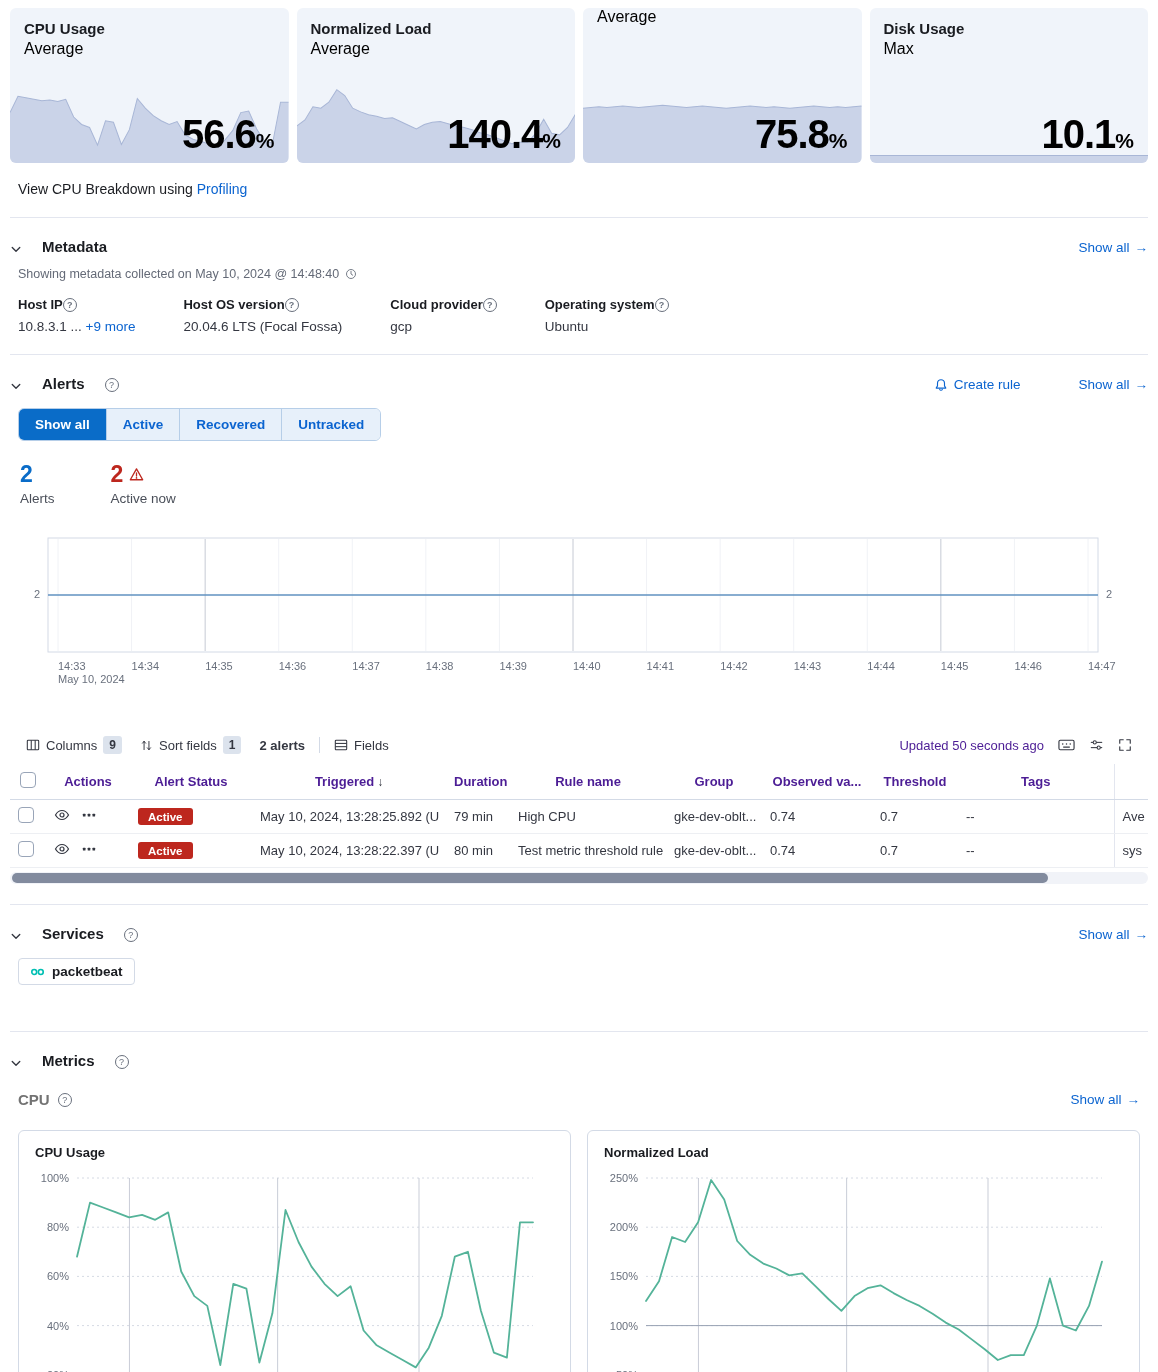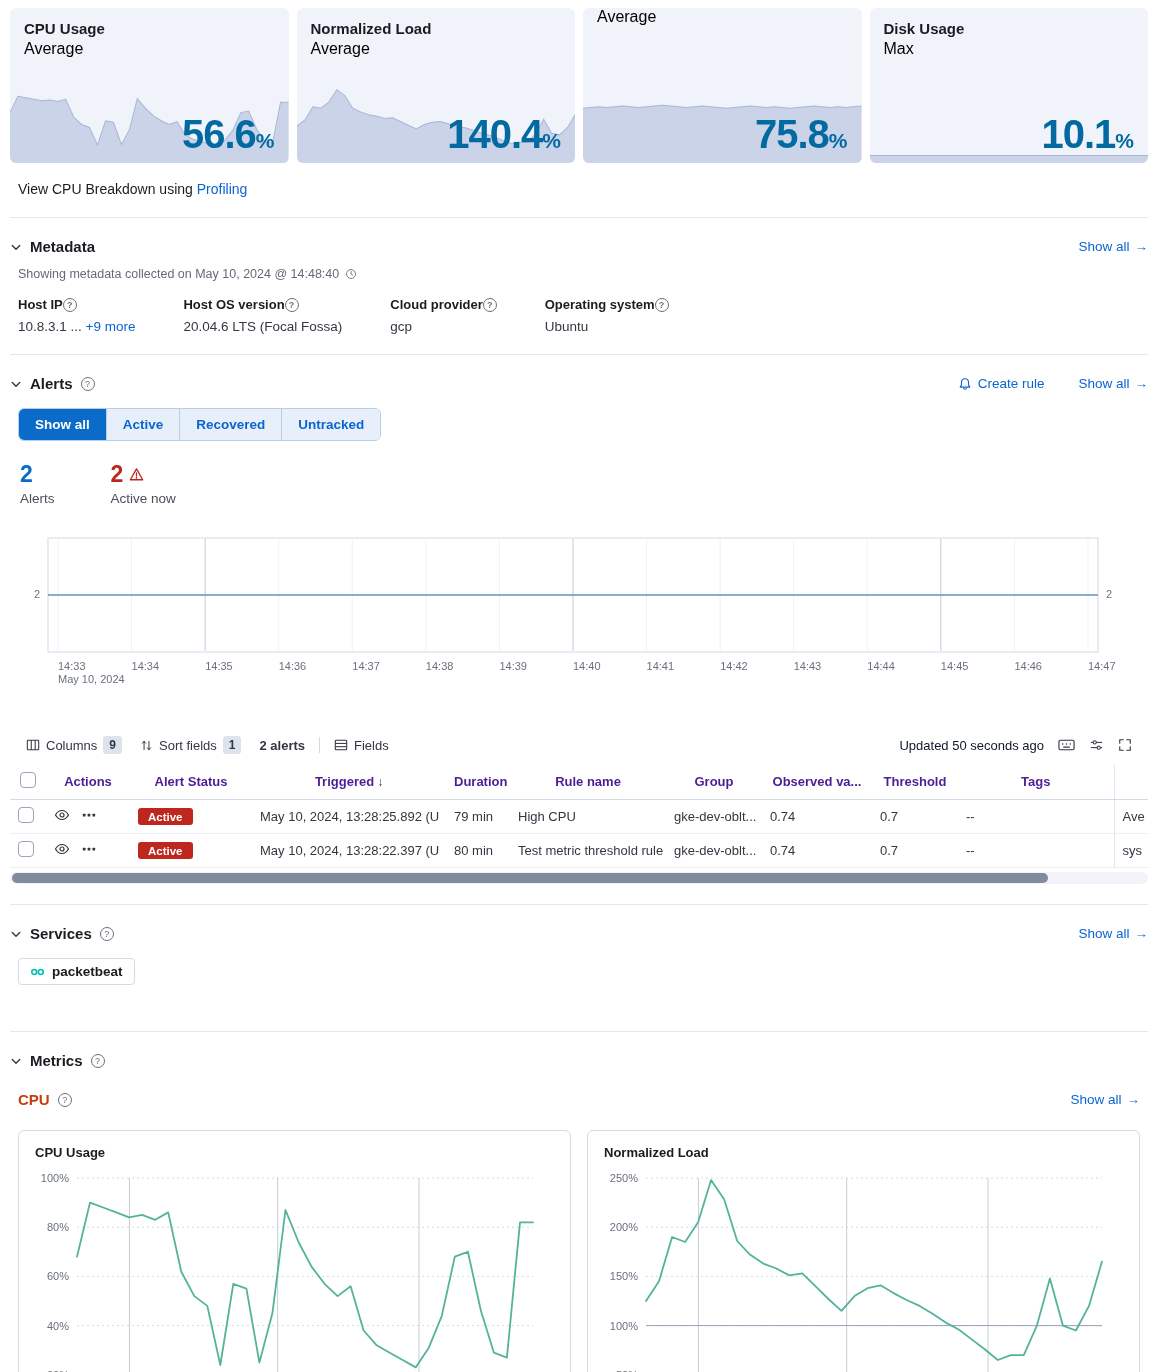--- a/index.html
+++ b/index.html
@@ -6,27 +6,27 @@
   body{margin:0;background:#fff;color:#343741;font-family:"Liberation Sans",sans-serif;width:1158px}
   .page{padding:8px 10px 16px}
   a{cursor:pointer;text-decoration:none}
   .link{color:#0B64D0}
   
   .kpi-row{display:flex;gap:8px}
   .kpi{position:relative;flex:1;height:155px;background:#F0F4FA;border-radius:6px;overflow:hidden}
   .kpi-title{font-size:15px;font-weight:700;color:#1A1C21;padding:12px 14px 3px}
   .kpi-sub{font-size:16px;color:#000000;padding:0 14px}
   .kpi-spark{position:absolute;left:0;right:0;bottom:0;height:78px;width:100%}
-  .kpi-value{position:absolute;right:14px;bottom:6px;font-weight:700;color:#0369a1;font-size:40px;letter-spacing:-1px}
+  .kpi-value{position:absolute;right:14px;bottom:6px;font-weight:700;color:#000000;font-size:40px;letter-spacing:-1px}
   .kpi-unit{font-size:21px;letter-spacing:0}
   .profiling-note{margin:18px 8px 0;font-size:14px;color:#1A1C21}
   hr.divider{border:0;border-top:1px solid #E3E6EF;margin:20px 0 0}
   
   .sec{margin-top:20px}
-  .sec-head{display:flex;align-items:center;gap:8px}
+  .sec-head{display:flex;align-items:flex-end;gap:20px}
   .sec-title{font-size:15px;font-weight:700;color:#1A1C21}
   .spacer{flex:1}
   .show-all{font-size:13.5px;display:inline-flex;align-items:center;gap:5px}
   .arrow::after{content:"\2192"}
   .qicon{display:inline-flex;align-items:center;justify-content:center;width:14px;height:14px;border:1px solid #69707D;border-radius:50%;font-size:9px;color:#69707D;flex:none}
   .qicon::after{content:"?"}
   .icon{display:inline-flex;flex:none;align-items:center}
   
   .meta-collected{margin:12px 8px 0;font-size:12.5px;color:#646A77;display:flex;align-items:center;gap:6px}
   .meta-fields{display:flex;gap:48px;margin:16px 8px 0}
@@ -42,39 +42,39 @@
   .stat-num.danger{color:#BD271E}
   .stat-label{font-size:13.5px;color:#4A4F59;margin-top:3px}
   .timeline-wrap{margin-top:26px}
   
   .grid-toolbar{display:flex;align-items:center;margin:34px 16px 0;font-size:13px;color:#343741}
   .tb-item{display:inline-flex;align-items:center;gap:6px;margin-right:18px;cursor:pointer}
   .tb-badge{background:#DCE3ED;color:#343741;border-radius:3px;padding:0 6px;font-size:12px;font-weight:700;line-height:18px}
   .tb-count{font-weight:700;margin-right:14px}
   .tb-sep{width:1px;height:16px;background:#D3DAE6;margin:0 14px 0 0}
   .tb-right{display:flex;align-items:center;gap:14px}
-  .tb-updated{color:#0f172a}
+  .tb-updated{color:#4c1d95}
   
   .table-clip{overflow:hidden;width:1138px;margin-top:10px}
   table.alerts{border-collapse:collapse;table-layout:fixed;width:1264px;font-size:13px}
   table.alerts th{font-weight:700;color:#4c1d95;text-align:center;padding:8px 8px;border-bottom:1px solid #D3DAE6;white-space:nowrap;overflow:hidden}
   table.alerts td{padding:7px 8px;border-bottom:1px solid #EDEFF3;white-space:nowrap;overflow:hidden;color:#343741}
   .col-right{text-align:left}
   td.reason,th.reason{border-left:1px solid #E3E6EF}
   .checkbox{display:inline-block;width:16px;height:16px;border:1px solid #99A5B8;border-radius:4px;background:#fff;cursor:pointer}
   .badge-active{display:inline-block;background:#BD271E;color:#fff;font-size:11.5px;font-weight:600;padding:2.5px 10px;border-radius:3px}
   .row-actions{display:inline-flex;align-items:center;gap:12px}
   .sort-arrow::after{content:"\2193";font-size:12px;color:#343741;margin-left:3px}
   .hscroll{margin-top:4px;height:12px;background:#F1F3F8;border-radius:6px;position:relative}
   .hscroll .thumb{position:absolute;left:2px;top:1px;height:10px;width:91%;background:#828B9E;border-radius:5px;cursor:grab}
   
   .service-chip{display:inline-flex;align-items:center;gap:7px;border:1px solid #D3DAE6;border-radius:4px;padding:5px 11px;font-size:13.5px;font-weight:600;color:#1A1C21;margin:16px 8px 26px;cursor:pointer;background:#fff}
   
   .metric-subhead{display:flex;align-items:center;gap:8px;margin:22px 8px 0}
-  .metric-subtitle{font-size:15px;font-weight:700;color:#c2410c}
+  .metric-subtitle{font-size:15px;font-weight:700;color:#737373}
   .charts-row{display:flex;gap:16px;margin:22px 8px 0}
   .chart-panel{flex:1;border:1px solid #D3DAE6;border-radius:6px;padding:14px 12px 8px}
   .chart-title{font-size:13px;font-weight:700;color:#1A1C21;margin:0 0 6px 4px}
   svg .tick{font-size:11px;fill:#69707D;font-family:"Liberation Sans",sans-serif}
   .bell-link{display:inline-flex;align-items:center;gap:6px;font-size:13.5px}
 </style>
 </head>
 <body>
 
 <div class="page">

